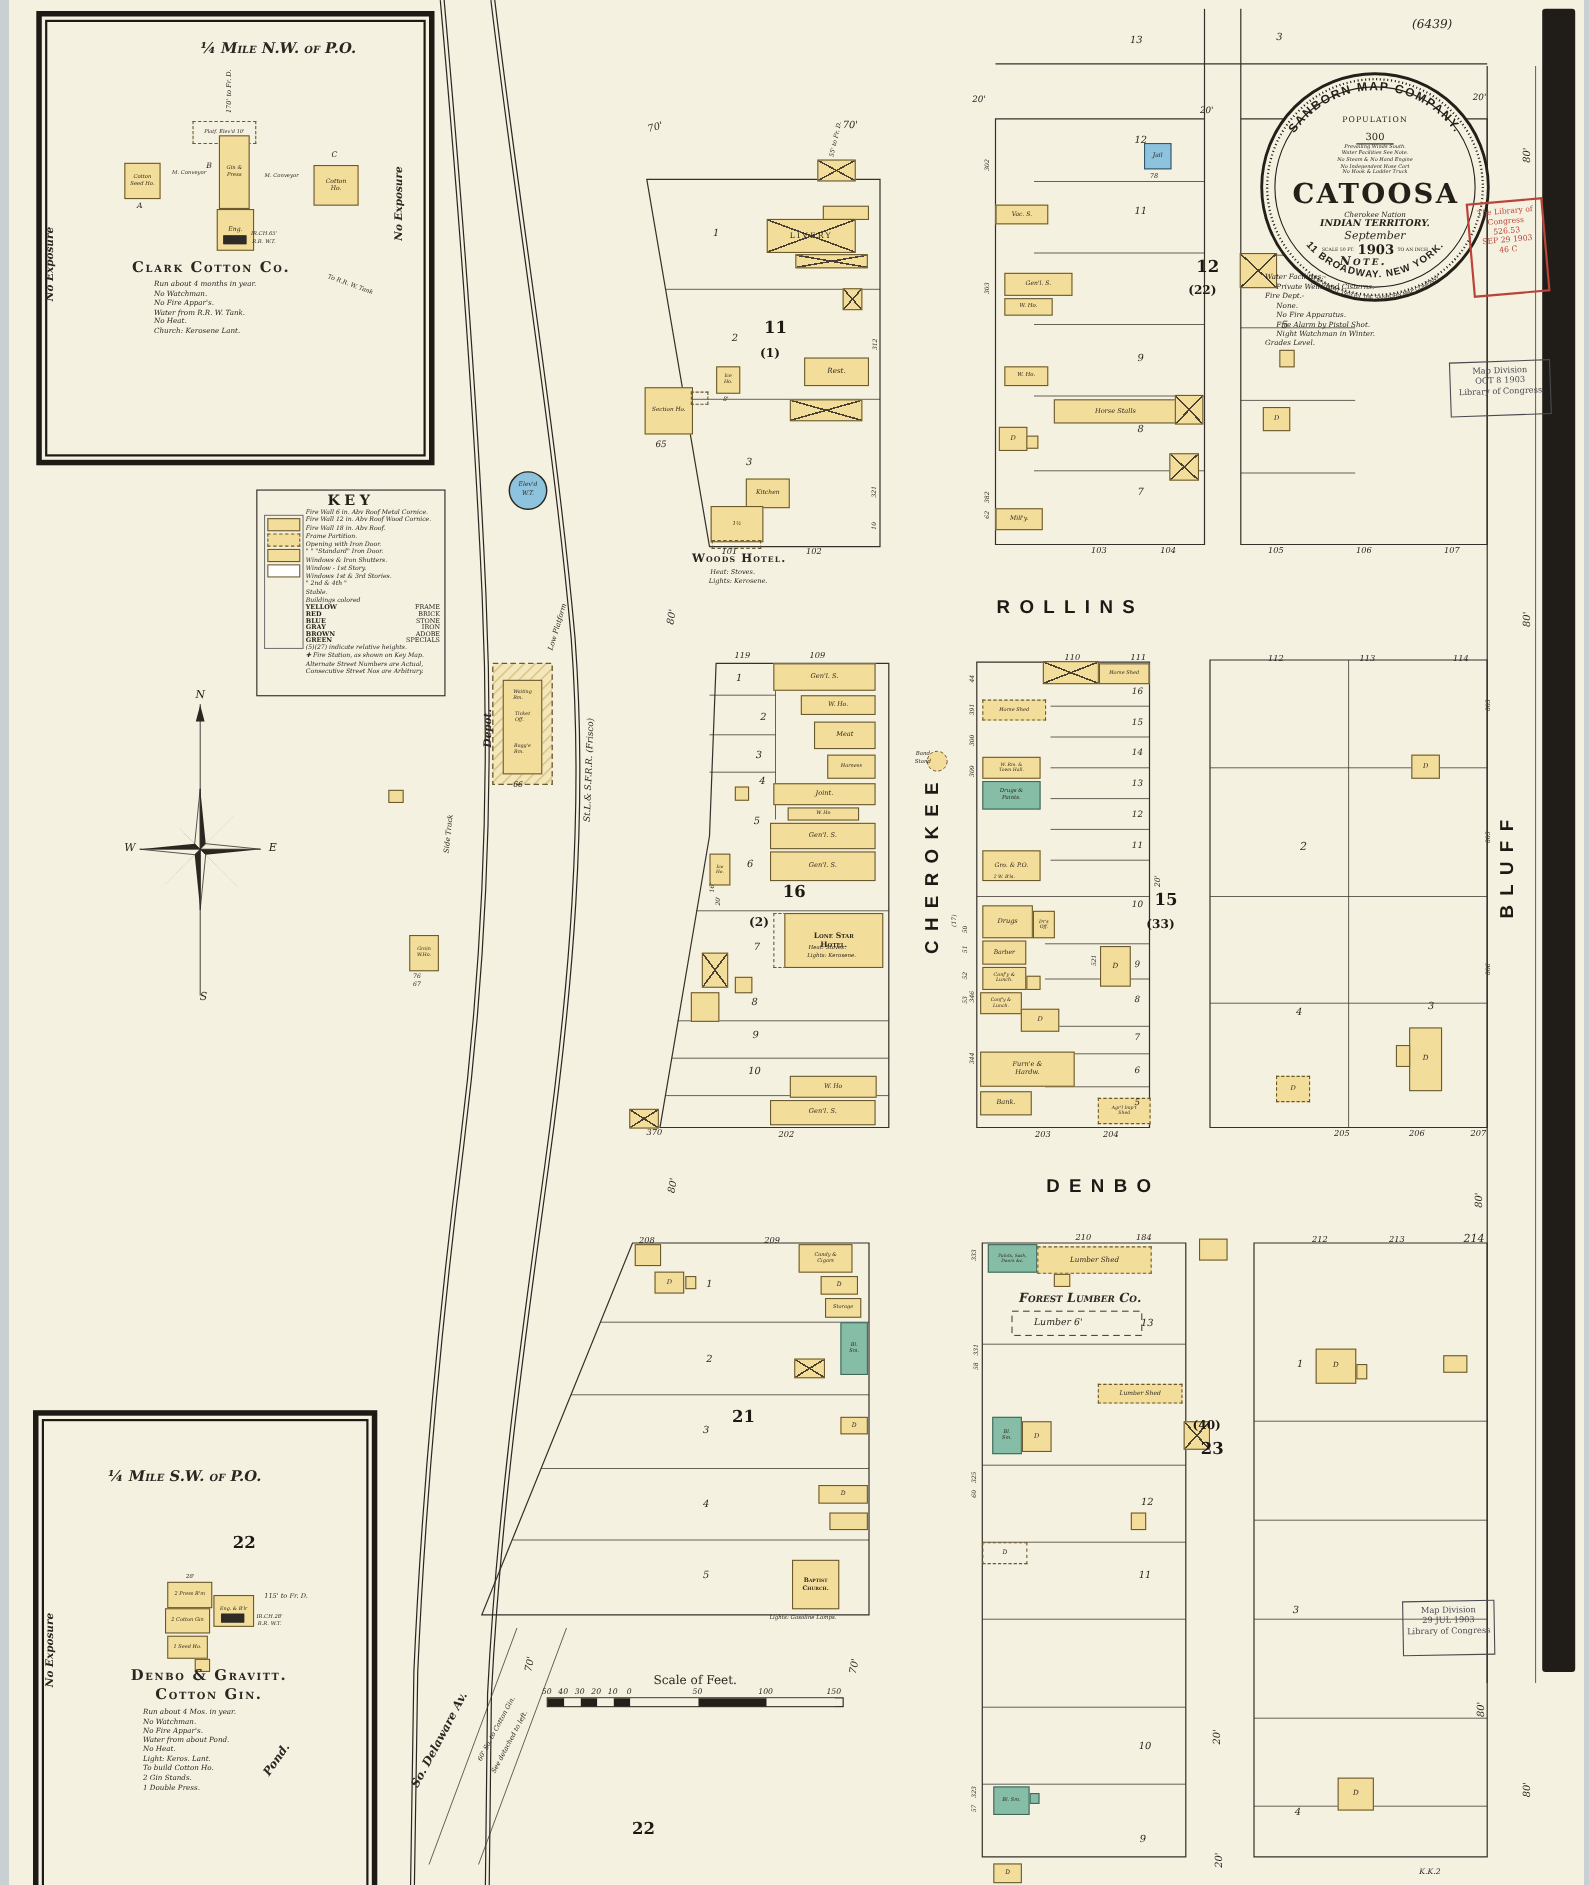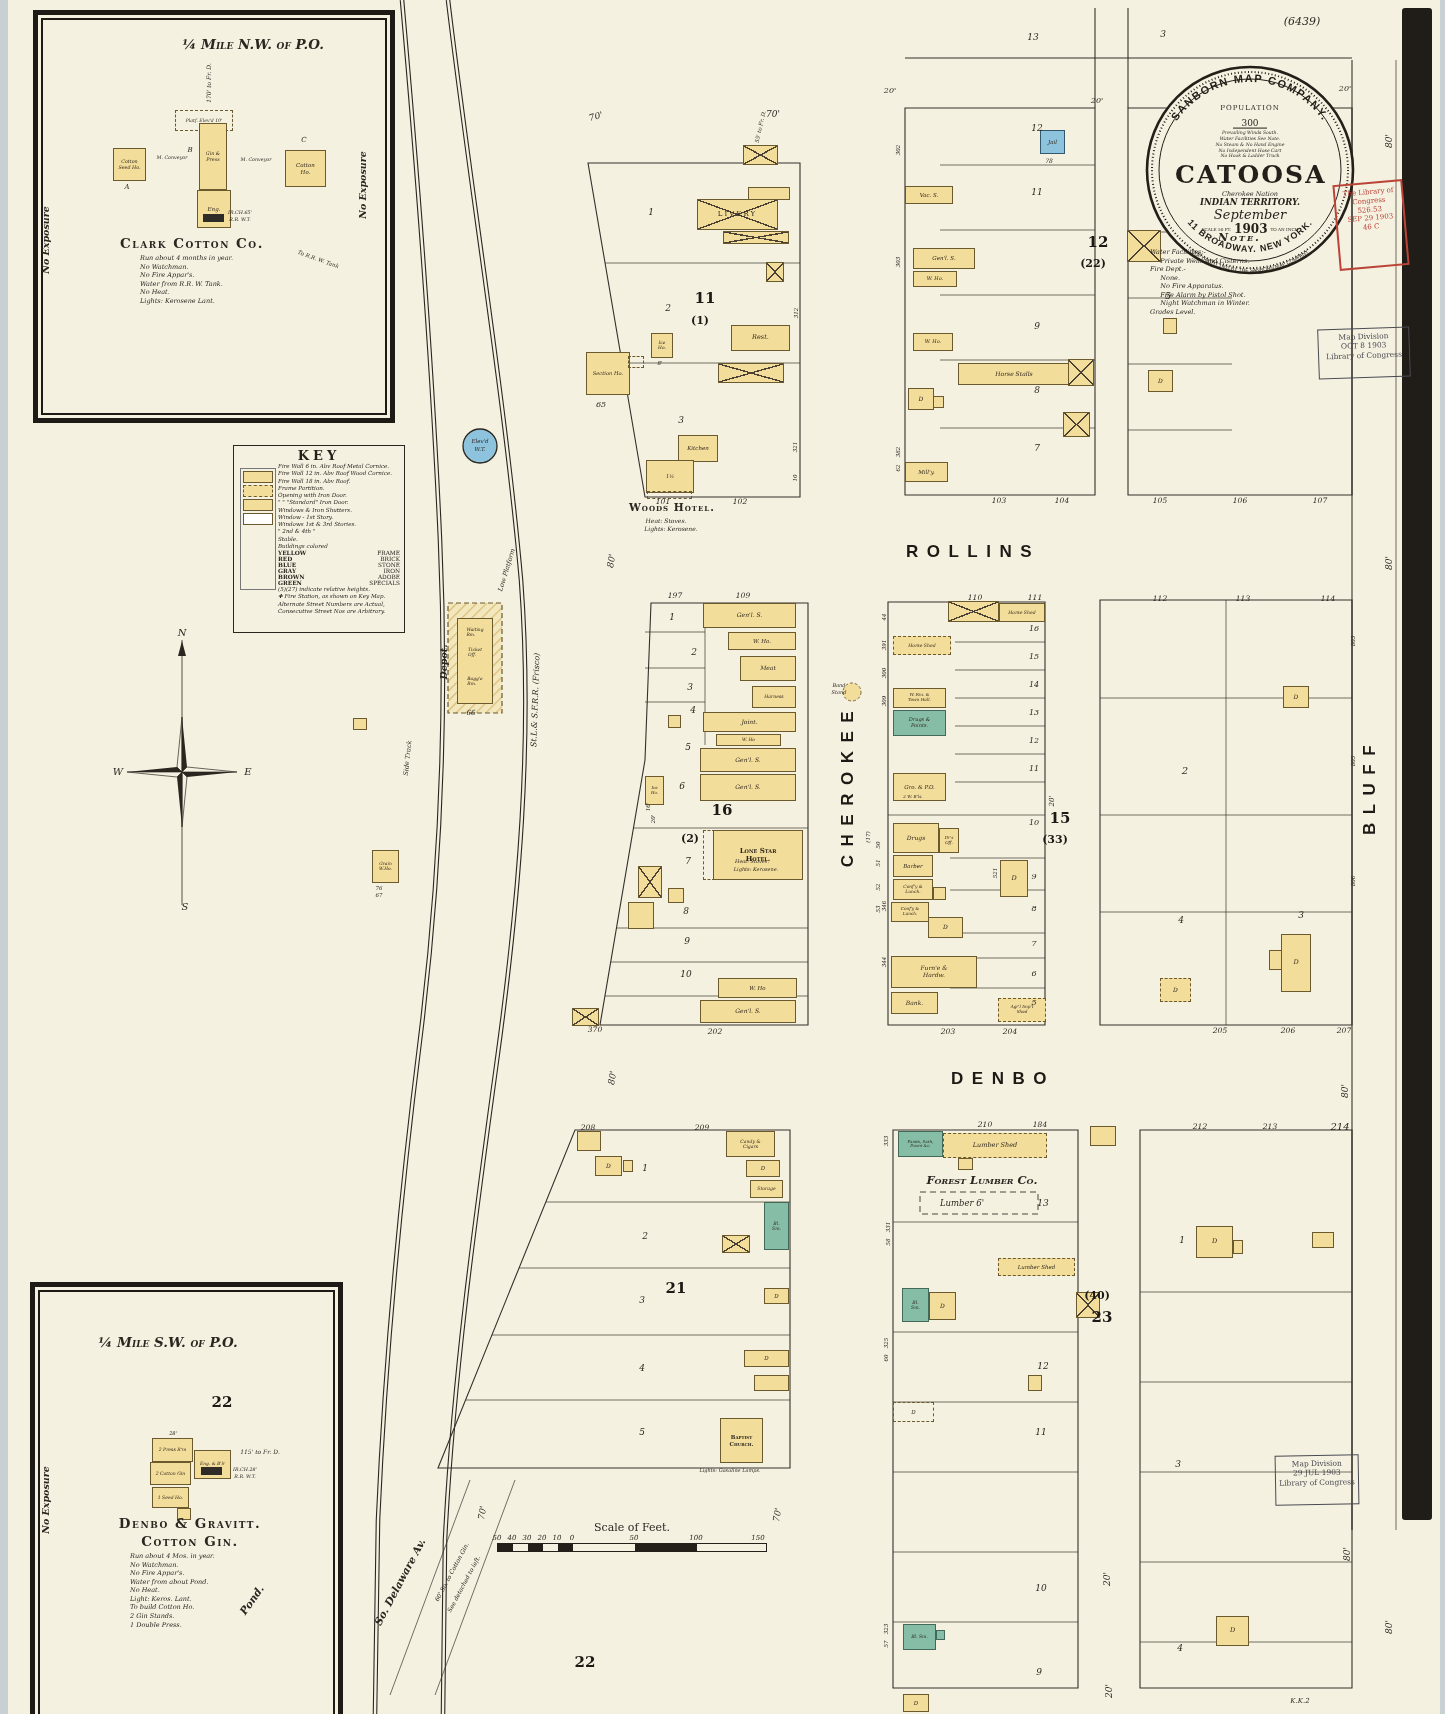--- a/index.html
+++ b/index.html
@@ -44,21 +44,21 @@
   #key-main{margin-left:40px;}
   #note-block{left:1150px;top:248px;width:190px;}
   #note-title{position:absolute;left:1218px;top:232px;font-size:11px;font-weight:bold;font-variant:small-caps;letter-spacing:2px;z-index:6;}
   #seal-center{position:absolute;left:1250px;top:170px;width:150px;transform:translate(-50%,-50%);text-align:center;z-index:7;line-height:1.15;}
   #seal-center .pop{font-size:7px;letter-spacing:1px;}
   #seal-center .popv{font-size:9px;border-bottom:1px solid #241f19;display:inline-block;padding:0 8px;}
   #seal-center .fact{font-size:4.6px;font-style:italic;line-height:1.25;}
   #seal-center .city{font-size:25px;font-weight:bold;letter-spacing:2px;margin:2px 0 1px;}
   #seal-center .nat{font-size:6.5px;font-style:italic;}
   #seal-center .ter{font-size:8.5px;font-style:italic;font-weight:bold;}
-  #seal-center .mon{font-size:13px;font-style:italic;}
+  #seal-center .mon{font-size:10px;font-style:italic;}
   #seal-center .yrrow{display:flex;align-items:center;justify-content:center;gap:3px;}
   #seal-center .yr{font-size:12px;font-weight:bold;}
   #seal-center .sc{font-size:4.2px;}
   #scalebar{position:absolute;left:497px;top:1522px;width:270px;z-index:6;}
   #scalebar .nums{position:relative;height:9px;font-size:7px;font-style:italic;}
   #scalebar .nums span{position:absolute;transform:translateX(-50%);}
   #scalebar .bar{display:flex;height:7px;border:1px solid #241f19;}
   #scalebar .bar i{display:block;height:100%;}
   .edge{position:absolute;left:0;top:0;width:8px;height:1714px;background:#c9d0d4;z-index:9;}
 </style>
@@ -326,21 +326,21 @@
           <div class="krow">(5)(27) indicate relative heights.</div>
           <div class="krow">✚ Fire Station, as shown on Key Map.</div>
           <div class="krow">Alternate Street Numbers are Actual,</div>
           <div class="krow">Consecutive Street Nos are Arbitrary.</div>
         </div>
     </div>
   </div>
 
   <div class="lbl capi" style="left:253px;top:44px;font-size:13.5px;transform:translate(-50%,-50%);">¼ Mile N.W. of P.O.</div>
   <div class="lbl cap" style="left:192px;top:243px;font-size:13.5px;transform:translate(-50%,-50%);letter-spacing:1.5px;">Clark Cotton Co.</div>
-  <div class="notesblock" style="left:140px;top:254px;"><div class="">Run about 4 months in year.</div><div class="">No Watchman.</div><div class="">No Fire Appar's.</div><div class="">Water from R.R. W. Tank.</div><div class="">No Heat.</div><div class="">Lights: Kerosene Lant.</div></div>
+  <div class="notesblock" style="left:140px;top:254px;"><div class="">Run about 4 months in year.</div><div class="">No Watchman.</div><div class="">No Fire Appar's.</div><div class="">Water from R.R. W. Tank.</div><div class="">No Heat.</div><div class="">Church: Kerosene Lant.</div></div>
   <div class="lbl capi" style="left:168px;top:1342px;font-size:13.5px;transform:translate(-50%,-50%);">¼ Mile S.W. of P.O.</div>
   <div class="lbl cap" style="left:190px;top:1523px;font-size:13.5px;transform:translate(-50%,-50%);letter-spacing:1.5px;">Denbo &amp; Gravitt.</div>
   <div class="lbl cap" style="left:190px;top:1541px;font-size:13.5px;transform:translate(-50%,-50%);letter-spacing:1.5px;">Cotton Gin.</div>
   <div class="notesblock" style="left:130px;top:1552px;"><div class="">Run about 4 Mos. in year.</div><div class="">No Watchman.</div><div class="">No Fire Appar's.</div><div class="">Water from about Pond.</div><div class="">No Heat.</div><div class="">Light: Keros. Lant.</div><div class="">To build Cotton Ho.</div><div class="">2 Gin Stands.</div><div class="">1 Double Press.</div></div>
 
   <div id="scalebar">
     <div class="lbl" style="position:static;font-size:11px;text-align:center;font-style:normal;">Scale of Feet.</div>
     <div class="nums" id="scale-nums">
         <span style="left: 0px;">50</span>
         <span style="left: 15px;">40</span>
@@ -680,21 +680,21 @@
       <div class="lbl" style="left: 601px; top: 405px; font-size: 8px; transform: translate(-50%, -50%) rotate(0deg); white-space: pre-line;">65</div>
       <div class="lbl" style="left: 660px; top: 364px; font-size: 5.5px; transform: translate(-50%, -50%) rotate(0deg); white-space: pre-line;">8'</div>
       <div class="lbl" style="left: 663px; top: 502px; font-size: 7.5px; transform: translate(-50%, -50%) rotate(0deg); white-space: pre-line;">101</div>
       <div class="lbl" style="left: 740px; top: 502px; font-size: 7.5px; transform: translate(-50%, -50%) rotate(0deg); white-space: pre-line;">102</div>
       <div class="lbl" style="left: 797px; top: 313px; font-size: 5.5px; transform: translate(-50%, -50%) rotate(-90deg); white-space: pre-line;">312</div>
       <div class="lbl" style="left: 796px; top: 447px; font-size: 5.5px; transform: translate(-50%, -50%) rotate(-90deg); white-space: pre-line;">321</div>
       <div class="lbl" style="left: 796px; top: 478px; font-size: 5.5px; transform: translate(-50%, -50%) rotate(-90deg); white-space: pre-line;">10</div>
       <div class="lbl cap" style="left: 672px; top: 508px; font-size: 10.5px; transform: translate(-50%, -50%) rotate(0deg); white-space: pre-line;">Woods Hotel.</div>
       <div class="lbl" style="left: 666px; top: 521px; font-size: 6px; transform: translate(-50%, -50%) rotate(0deg); white-space: pre-line;">Heat: Stoves.</div>
       <div class="lbl" style="left: 671px; top: 529px; font-size: 6px; transform: translate(-50%, -50%) rotate(0deg); white-space: pre-line;">Lights: Kerosene.</div>
-      <div class="lbl" style="left: 675px; top: 596px; font-size: 7.5px; transform: translate(-50%, -50%) rotate(0deg); white-space: pre-line;">197</div>
+      <div class="lbl" style="left: 675px; top: 596px; font-size: 7.5px; transform: translate(-50%, -50%) rotate(0deg); white-space: pre-line;">119</div>
       <div class="lbl" style="left: 743px; top: 596px; font-size: 7.5px; transform: translate(-50%, -50%) rotate(0deg); white-space: pre-line;">109</div>
       <div class="lbl" style="left: 672px; top: 618px; font-size: 9px; transform: translate(-50%, -50%) rotate(0deg); white-space: pre-line;">1</div>
       <div class="lbl" style="left: 694px; top: 653px; font-size: 9px; transform: translate(-50%, -50%) rotate(0deg); white-space: pre-line;">2</div>
       <div class="lbl" style="left: 690px; top: 688px; font-size: 9px; transform: translate(-50%, -50%) rotate(0deg); white-space: pre-line;">3</div>
       <div class="lbl" style="left: 693px; top: 711px; font-size: 9px; transform: translate(-50%, -50%) rotate(0deg); white-space: pre-line;">4</div>
       <div class="lbl" style="left: 688px; top: 748px; font-size: 9px; transform: translate(-50%, -50%) rotate(0deg); white-space: pre-line;">5</div>
       <div class="lbl" style="left: 682px; top: 787px; font-size: 9px; transform: translate(-50%, -50%) rotate(0deg); white-space: pre-line;">6</div>
       <div class="lbl" style="left: 688px; top: 862px; font-size: 9px; transform: translate(-50%, -50%) rotate(0deg); white-space: pre-line;">7</div>
       <div class="lbl" style="left: 686px; top: 912px; font-size: 9px; transform: translate(-50%, -50%) rotate(0deg); white-space: pre-line;">8</div>
       <div class="lbl" style="left: 687px; top: 942px; font-size: 9px; transform: translate(-50%, -50%) rotate(0deg); white-space: pre-line;">9</div>

